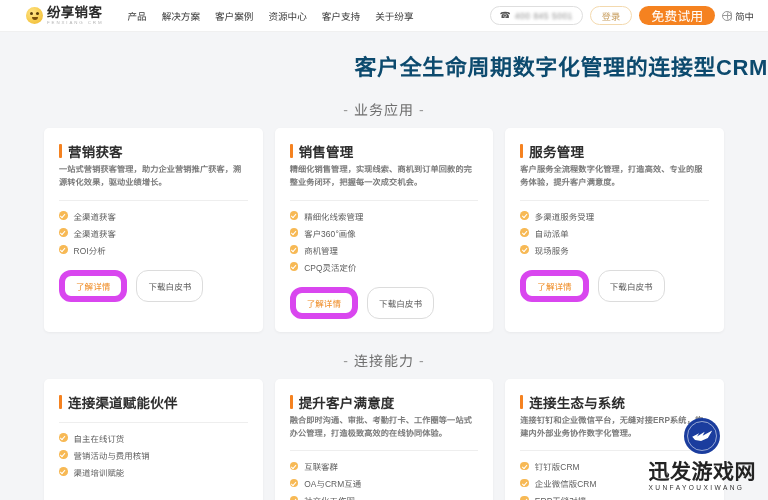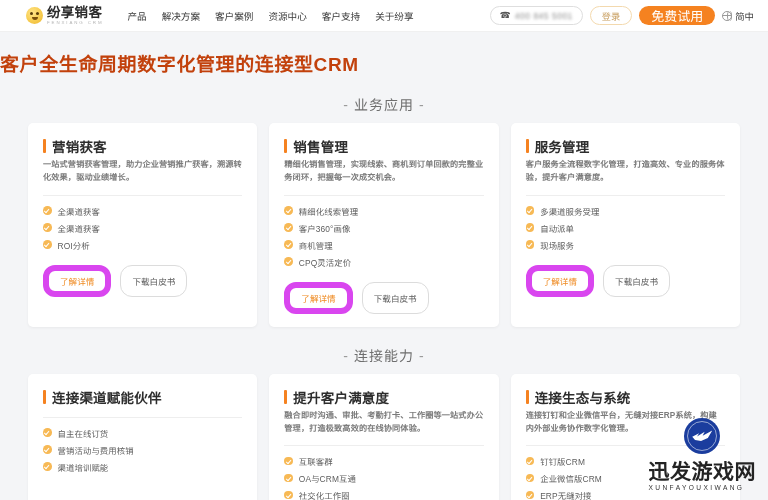--- a/index.html
+++ b/index.html
@@ -73,35 +73,35 @@
   }
   .globe-icon::after {
     content: ""; position: absolute; left: 3.5px; top: -1px;
     width: 3px; height: 10px; border-left: 1px solid #9a9a9a; border-right: 1px solid #9a9a9a;
     border-radius: 50%;
   }
   .lang-label { font-size: 9.4px; color: #3a3a3a; }
 
   
   .page-title {
-    text-align: left; font-size: 19px; color: #c2410c;
+    text-align: right; font-size: 22px; color: #0c4a6e;
     font-weight: bold; letter-spacing: .6px; margin-top: 17px;
   }
 
   
   .section-label {
     text-align: center; font-size: 14px; color: #6f6f6f;
     letter-spacing: 1px; margin-top: 18px; margin-bottom: 9px;
   }
   .section-label .dash { color: #9b9b9b; margin: 0 5px; }
 
   
   .cards {
     display: grid; grid-template-columns: repeat(3, 1fr);
-    gap: 12px; padding: 0 28px;
+    gap: 12px; padding: 0 44px;
   }
   .card {
     background: #ffffff; border-radius: 5px;
     padding: 13px 15px 13px 15px;
     box-shadow: 0 1px 3px rgba(0,0,0,.05);
     display: flex; flex-direction: column;
   }
   .card-head { display: flex; align-items: center; gap: 6px; }
   .card-bar { width: 3px; height: 14px; background: #f58220; border-radius: 1px; flex: 0 0 auto; }
   .card-title { font-size: 13.5px; font-weight: bold; color: #2d2d2d; letter-spacing: .2px; }

